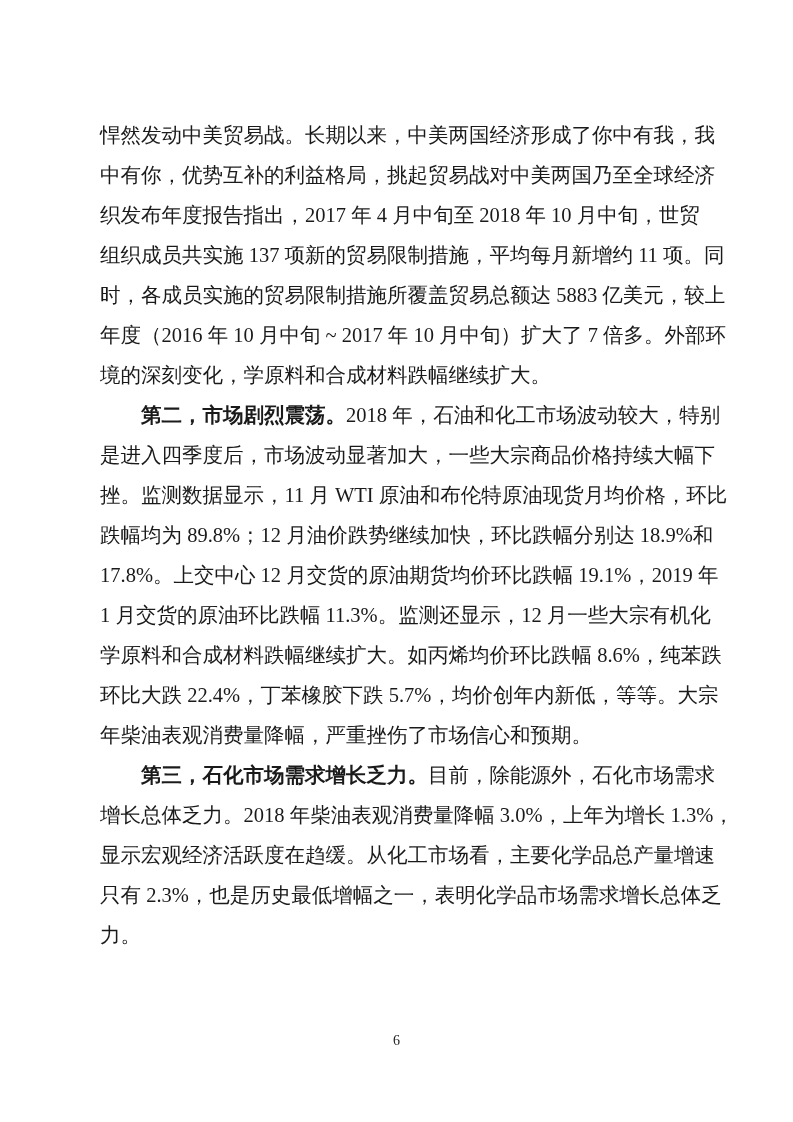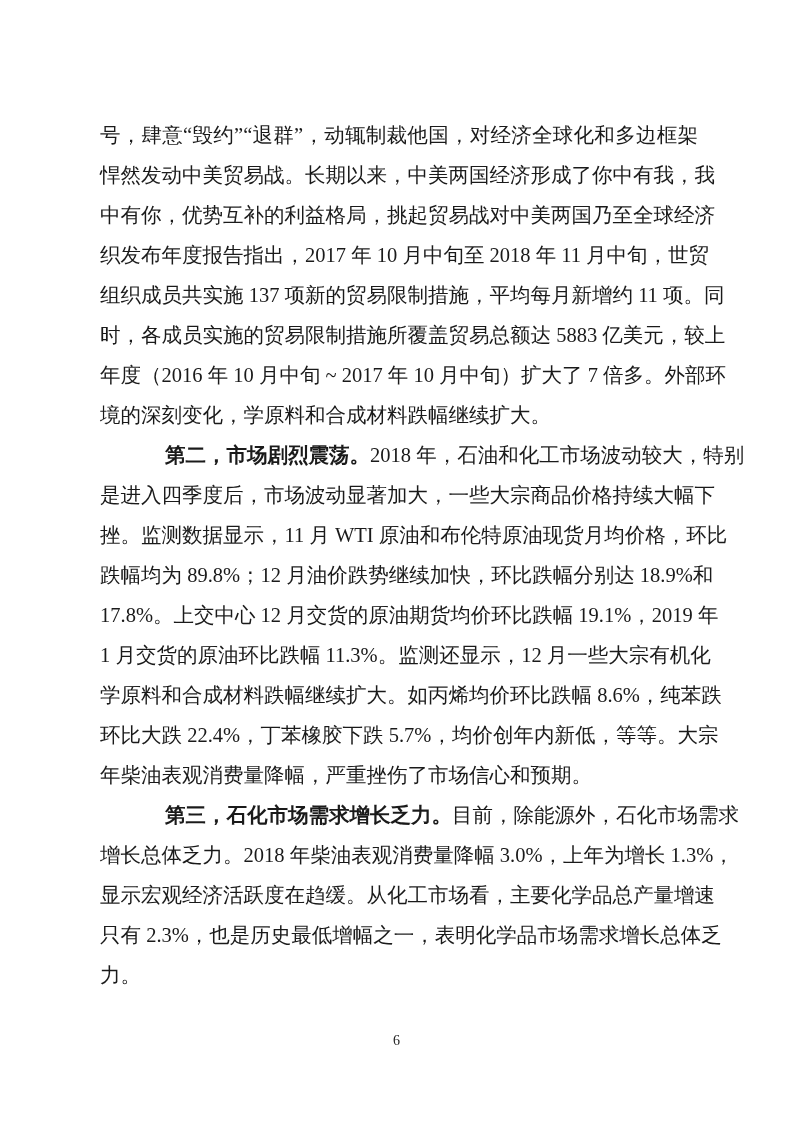--- a/index.html
+++ b/index.html
@@ -9,36 +9,35 @@
     font-family: "Liberation Serif", "DejaVu Serif", serif;
     font-size: 20.5px; color: #1a1a1a;
   }
   .line {
     height: 40px; line-height: 40px; white-space: nowrap;
     text-align: justify; text-align-last: justify;
     overflow: visible;
   }
   .line.last { text-align-last: left; }
   .indent { padding-left: 41px; }
-  .bold { font-weight: bold; margin-left: 24px; }
+  .bold { font-weight: bold; }
   .page-number {
     position: absolute; left: 0; width: 793px; top: 1033px;
     text-align: center; font-family: "Liberation Serif", serif;
     font-size: 14px; color: #222;
   }
 </style>
 </head>
 <body>
 
 <div class="page">
   <div>
-    <div class="line">号，肆意“毁约”“退群”，动辄制裁他国，对经济全球化和多边框架</div>
     <div class="line">悍然发动中美贸易战。长期以来，中美两国经济形成了你中有我，我</div>
     <div class="line">中有你，优势互补的利益格局，挑起贸易战对中美两国乃至全球经济</div>
-    <div class="line">织发布年度报告指出，2017 年 10 月中旬至 2018 年 11 月中旬，世贸</div>
+    <div class="line">织发布年度报告指出，2017 年 4 月中旬至 2018 年 10 月中旬，世贸</div>
     <div class="line">组织成员共实施 137 项新的贸易限制措施，平均每月新增约 11 项。同</div>
     <div class="line">时，各成员实施的贸易限制措施所覆盖贸易总额达 5883 亿美元，较上</div>
     <div class="line">年度（2016 年 10 月中旬 ~ 2017 年 10 月中旬）扩大了 7 倍多。外部环</div>
     <div class="line last">境的深刻变化，学原料和合成材料跌幅继续扩大。</div>
   </div>
 
   <div>
     <div class="line indent"><span class="bold">第二，市场剧烈震荡。</span><span>2018 年，石油和化工市场波动较大，特别</span></div>
     <div class="line">是进入四季度后，市场波动显著加大，一些大宗商品价格持续大幅下</div>
     <div class="line">挫。监测数据显示，11 月 WTI 原油和布伦特原油现货月均价格，环比</div>

